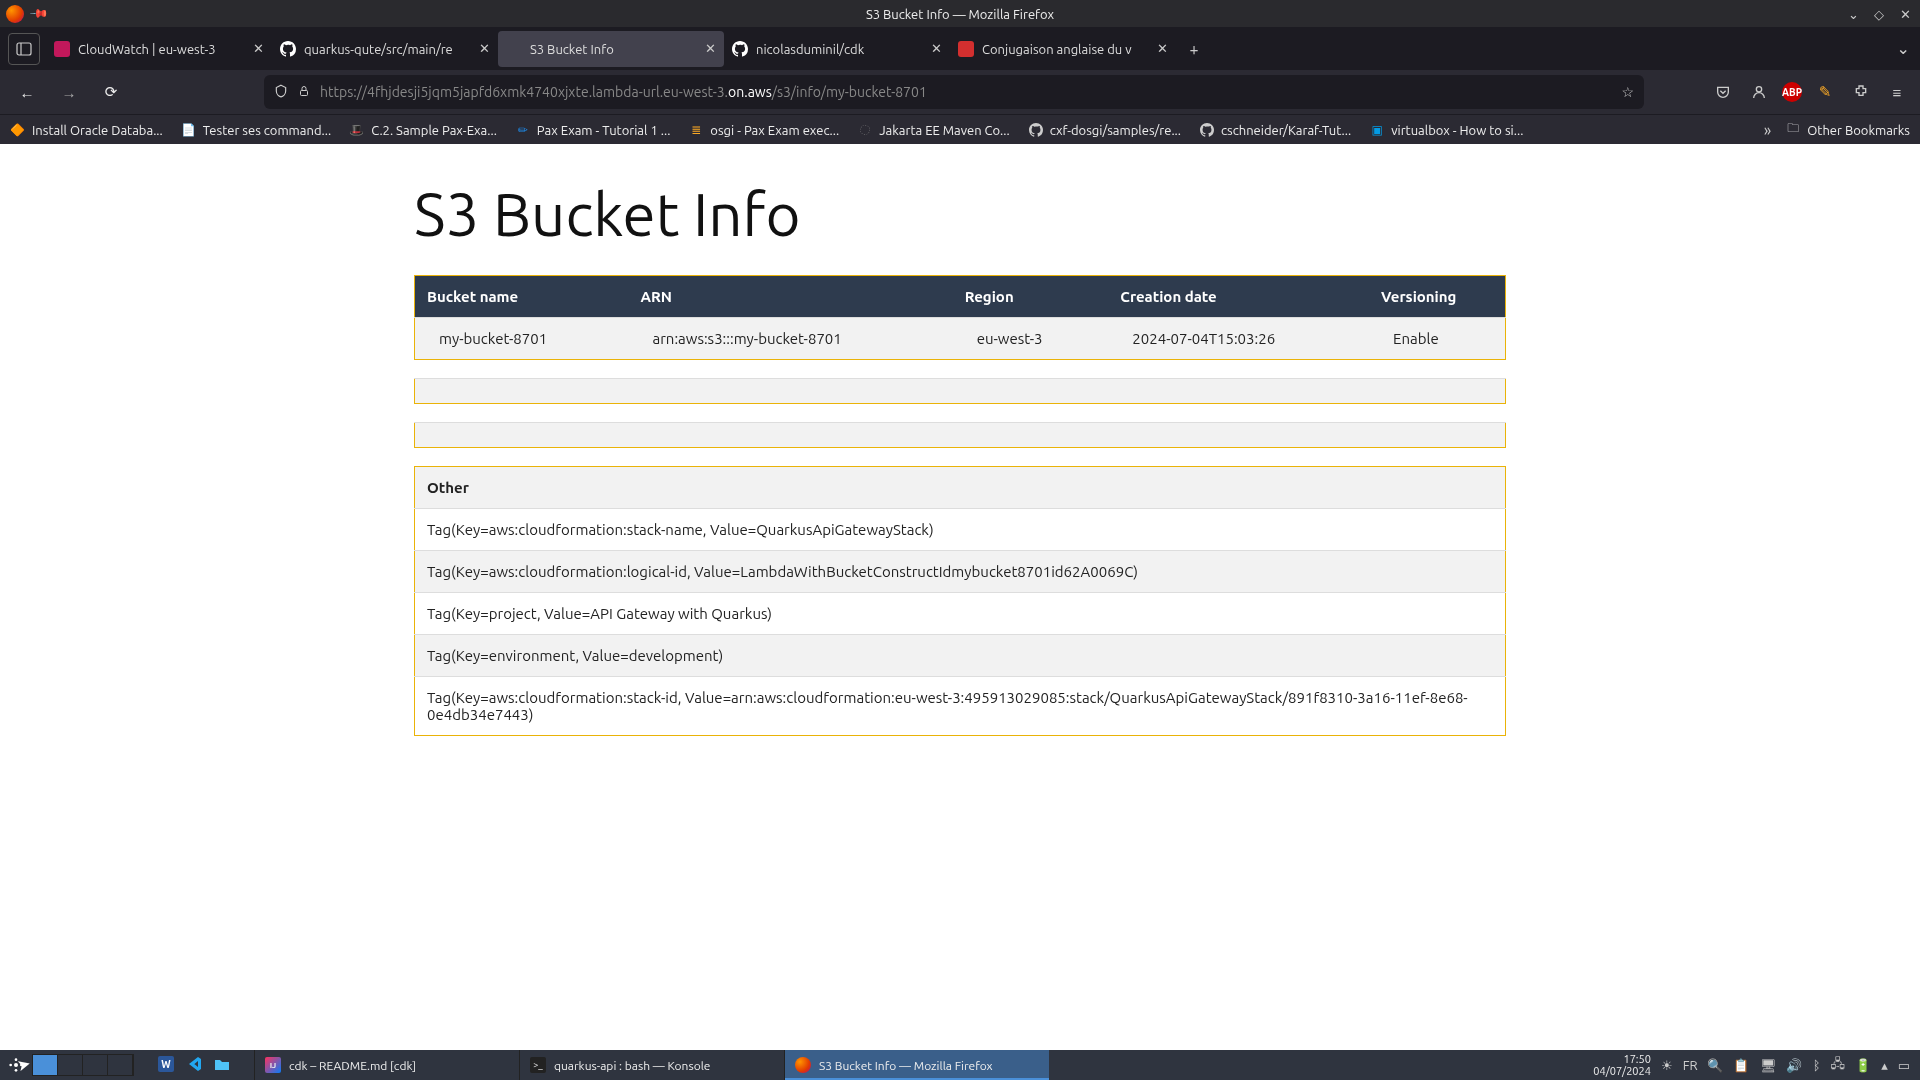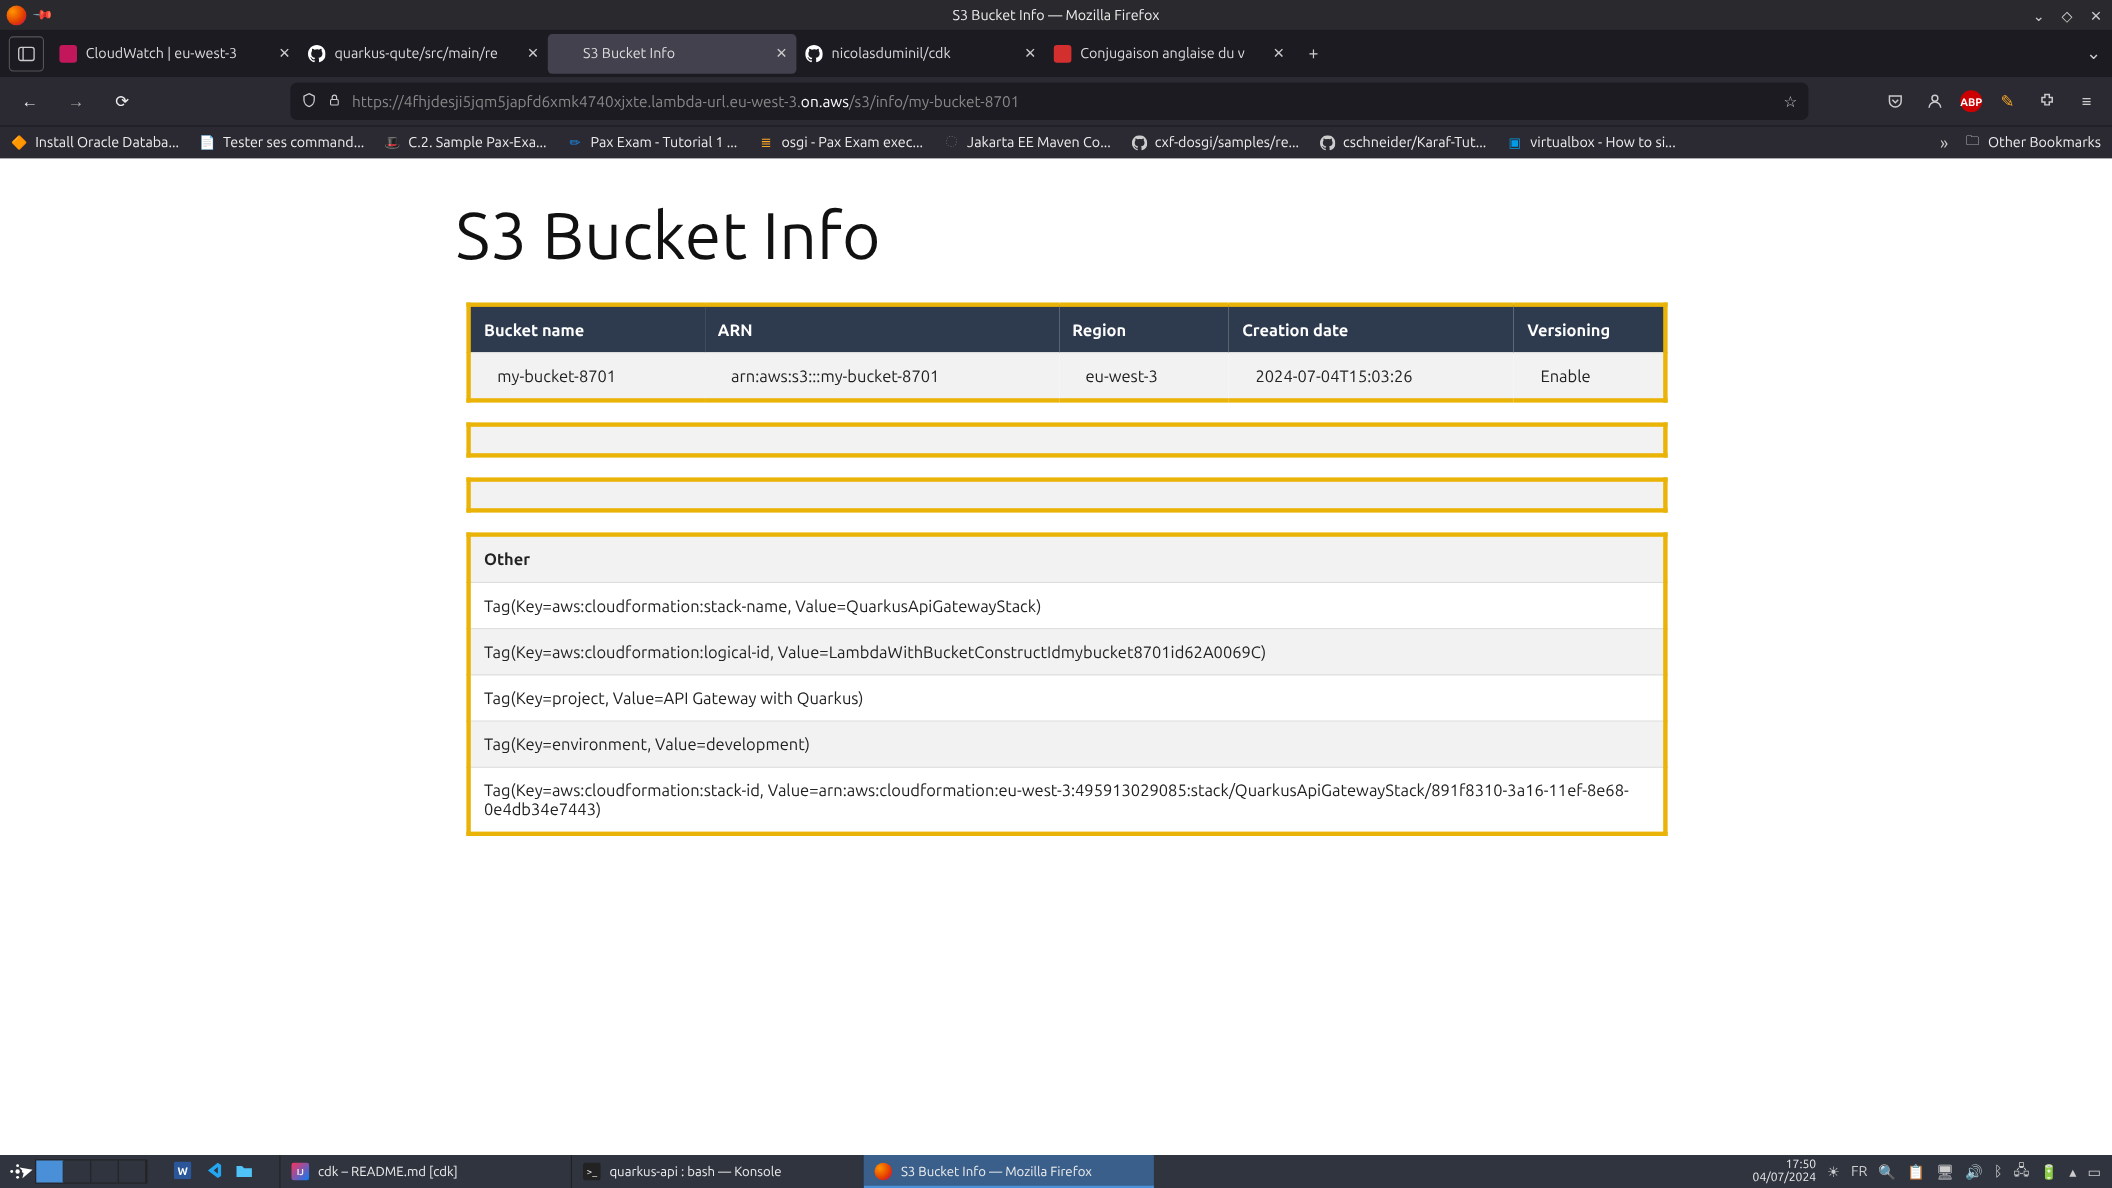--- a/index.html
+++ b/index.html
@@ -168,23 +168,22 @@
 }
 h1.page-title {
   font-size: 60px;
   font-weight: 400;
   color: #111;
   margin-bottom: 28px;
 }
 table {
   width: 100%;
   border-collapse: collapse;
-  border: 4px solid #eab308;
+  border: 1px solid #eab308;
   margin-bottom: 18px;
-  margin-left: 10px;
 }
 thead th {
   background: #2e3b4e;
   color: #fff;
   text-align: left;
   padding: 12px 12px;
   font-size: 15px;
   font-weight: 700;
 }
 tbody td {

